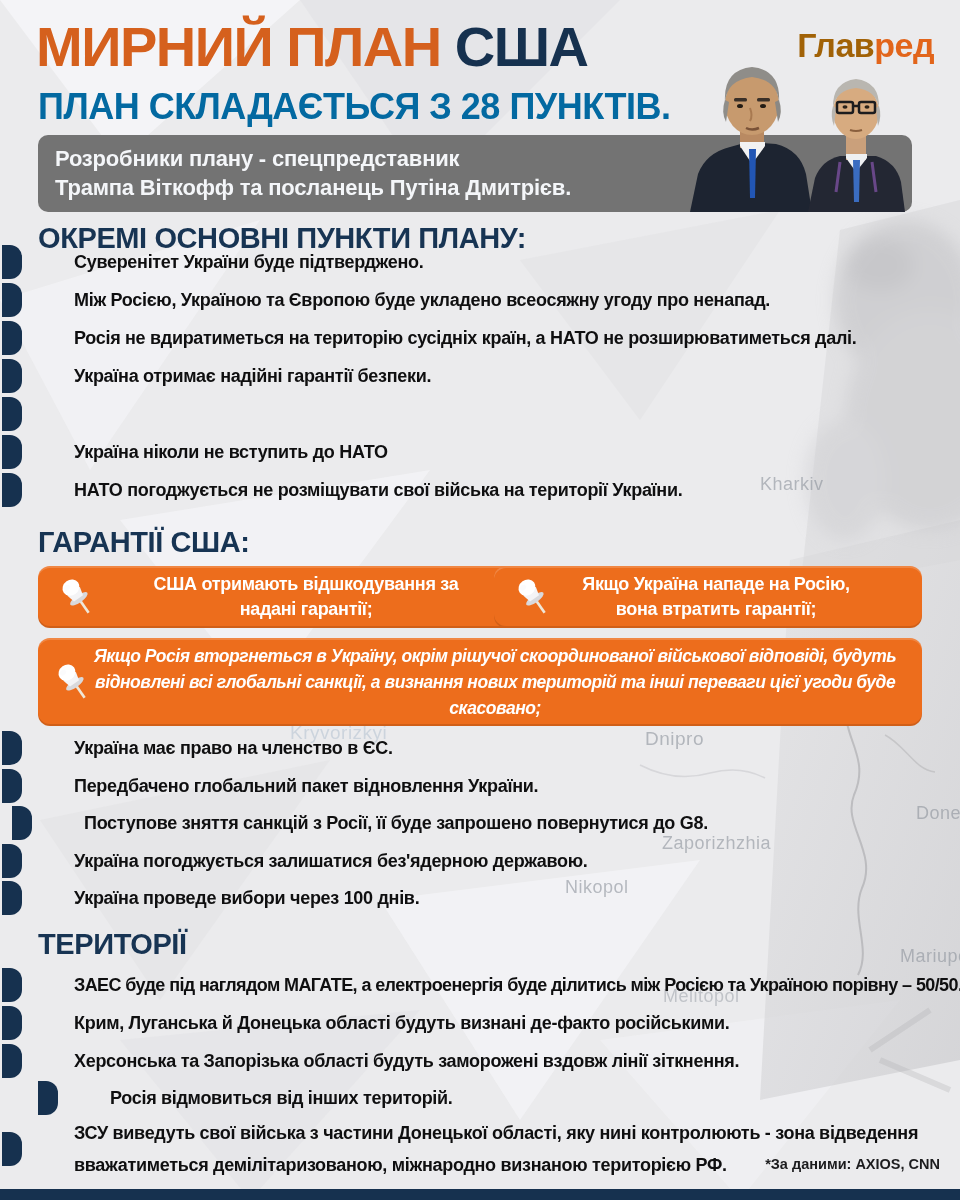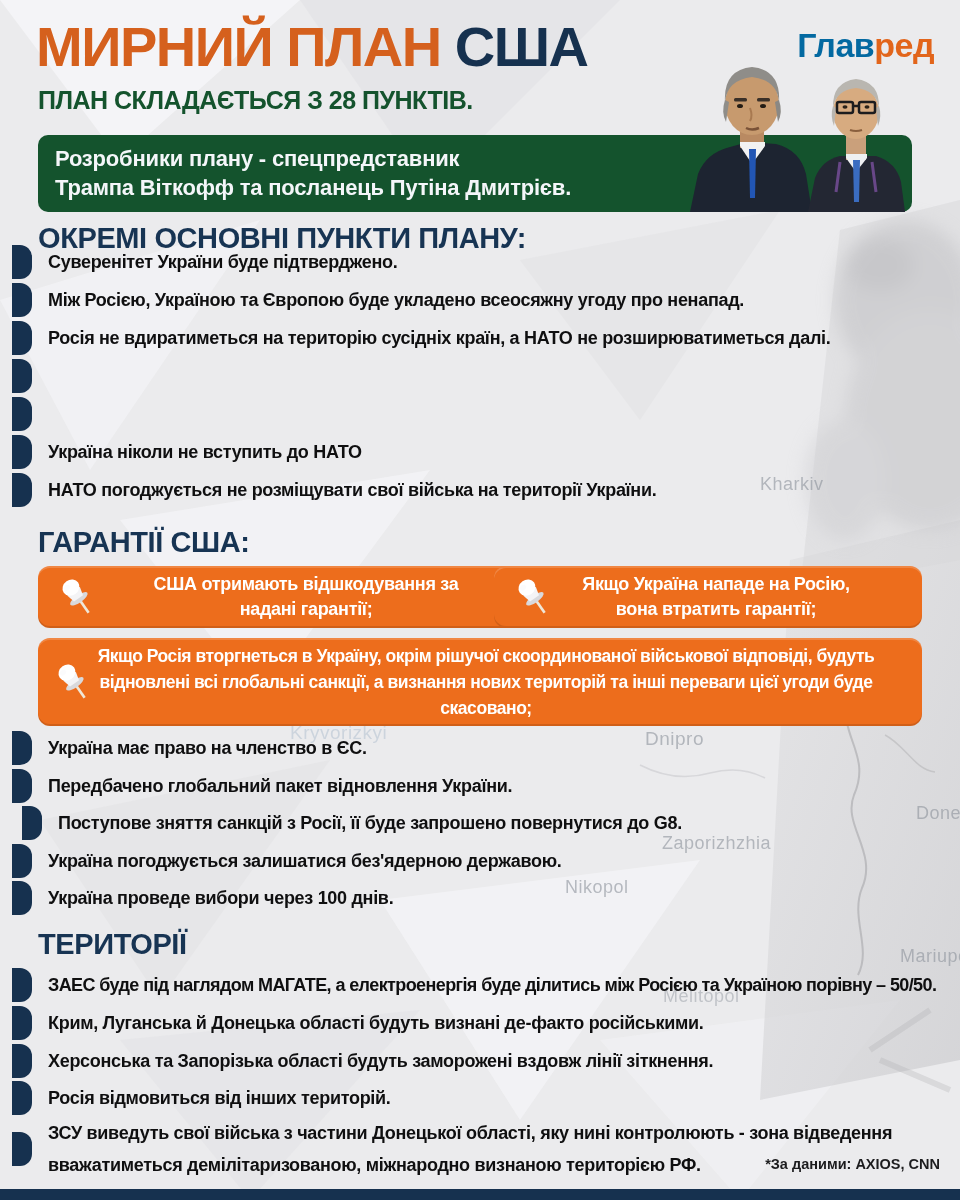--- a/index.html
+++ b/index.html
@@ -11,56 +11,56 @@
 
   .map-label { position:absolute; z-index:1; color:#8d939c; opacity:.6; font-size:18px;
                letter-spacing:.5px; white-space:nowrap; }
   .map-label.faint { opacity:.28; color:#7f9ab5; font-size:19px; }
 
   
   .title { position:absolute; left:36px; top:14px; z-index:3; font-weight:800; font-size:56px;
            letter-spacing:-1.5px; white-space:nowrap; }
   .title .t-orange { color:#d5601d; }
   .title .t-navy { color:#16314f; margin-left:14px; }
-  .subtitle { position:absolute; left:38px; top:86px; z-index:3; font-weight:800; font-size:25px;
-              letter-spacing:-0.5px; color:#14532d; white-space:nowrap; }
+  .subtitle { position:absolute; left:38px; top:86px; z-index:3; font-weight:800; font-size:36px;
+              letter-spacing:-0.5px; color:#0369a1; white-space:nowrap; }
   .logo { position:absolute; right:26px; top:26px; z-index:4; font-weight:800; font-size:34px;
           letter-spacing:-0.5px; white-space:nowrap; }
-  .logo .l-navy { color:#0369a1; }
+  .logo .l-navy { color:#a16207; }
   .logo .l-orange { color:#e2651b; }
 
   .banner { position:absolute; left:38px; top:135px; width:874px; height:77px; z-index:2;
-            background:#14532d; border-radius:10px; padding:9px 0 0 17px; }
+            background:#737373; border-radius:10px; padding:9px 0 0 17px; }
   .banner-line { color:#f4f6f9; font-weight:700; font-size:22px; line-height:29px;
                  letter-spacing:-0.2px; white-space:nowrap; }
 
   .photos { position:absolute; left:688px; top:50px; width:224px; height:162px; z-index:3; }
 
   
   .section-heading { position:absolute; left:38px; z-index:3; font-weight:800; font-size:29px;
                      letter-spacing:-0.4px; color:#173453; white-space:nowrap; }
 
   
-  .item { position:absolute; left:12px; right:10px; height:36px; z-index:3; display:flex; align-items:center; }
+  .item { position:absolute; left:2px; right:10px; height:36px; z-index:3; display:flex; align-items:center;gap:36px; }
   .item.two-line { height:62px; }
   .tab { flex:none; width:20px; height:34px; background:#16314f; border-radius:0 12px 12px 0; }
   .item-text { margin-left:16px; font-weight:700; font-size:18px; letter-spacing:-0.3px;
                color:#0f0f10; white-space:nowrap; }
   .item-text.tight { letter-spacing:-0.6px; }
   .item-text.multi { white-space:normal; line-height:32px; }
 
   
   .obox { position:absolute; z-index:3; background:#ed6d1c; border-radius:12px;
           box-shadow:inset 0 2px 0 rgba(255,255,255,.18), inset 0 -2px 0 rgba(0,0,0,.12);
           display:flex; align-items:center; }
   .obox .pin { flex:none; width:44px; height:44px; margin-left:16px; }
   .obox .obox-text { flex:1; text-align:center; padding-right:44px; }
   .obox-line { color:#ffffff; font-weight:700; font-size:18px; line-height:25px;
                letter-spacing:-0.3px; white-space:nowrap; }
-  .obox.wide .obox-line { font-size:17.5px; letter-spacing:-0.45px; line-height:26px; }
+  .obox.wide .obox-line { font-size:17.5px; letter-spacing:-0.45px; line-height:26px;font-style:italic; }
 
   .source-note { position:absolute; right:20px; top:1156px; z-index:3; font-weight:700;
                  font-size:14.5px; color:#1c1c1e; white-space:nowrap; }
   .bottom-bar { position:absolute; left:0; top:1189px; width:960px; height:11px;
                 background:#16314f; z-index:3; }
 </style>
 </head>
 <body>
 
 <div class="page">
@@ -173,20 +173,21 @@
   <div class="item" style="top:282px;">
     <span class="tab"></span>
     <span class="item-text">Між Росією, Україною та Європою буде укладено всеосяжну угоду про ненапад.</span>
   </div>
   <div class="item" style="top:320px;">
     <span class="tab"></span>
     <span class="item-text">Росія не вдиратиметься на територію сусідніх країн, а НАТО не розширюватиметься далі.</span>
   </div>
   <div class="item" style="top:358px;">
     <span class="tab"></span>
+    <span class="item-text">Україна отримає надійні гарантії безпеки.</span>
   </div>
   <div class="item" style="top:396px;">
     <span class="tab"></span>
   </div>
   <div class="item" style="top:434px;">
     <span class="tab"></span>
     <span class="item-text">Україна ніколи не вступить до НАТО</span>
   </div>
   <div class="item" style="top:472px;">
     <span class="tab"></span>
@@ -272,21 +273,21 @@
     <span class="item-text tight">ЗАЕС буде під наглядом МАГАТЕ, а електроенергія буде ділитись між Росією та Україною порівну – 50/50.</span>
   </div>
   <div class="item" style="top:1005px;">
     <span class="tab"></span>
     <span class="item-text">Крим, Луганська й Донецька області будуть визнані де-факто російськими.</span>
   </div>
   <div class="item" style="top:1043px;">
     <span class="tab"></span>
     <span class="item-text">Херсонська та Запорізька області будуть заморожені вздовж лінії зіткнення.</span>
   </div>
-  <div class="item" style="top:1080px;">
+  <div class="item" style="top:1080px;margin-left:36px;">
     <span class="tab"></span>
     <span class="item-text">Росія відмовиться від інших територій.</span>
   </div>
   <div class="item two-line" style="top:1118px;">
     <span class="tab"></span>
     <span class="item-text multi" style="max-width:880px;">ЗСУ виведуть свої війська з частини Донецької області, яку нині контролюють - зона відведення вважатиметься демілітаризованою, міжнародно визнаною територією РФ.</span>
   </div>
 
   <div class="source-note">*За даними: AXIOS, CNN</div>
   <div class="bottom-bar"></div>

